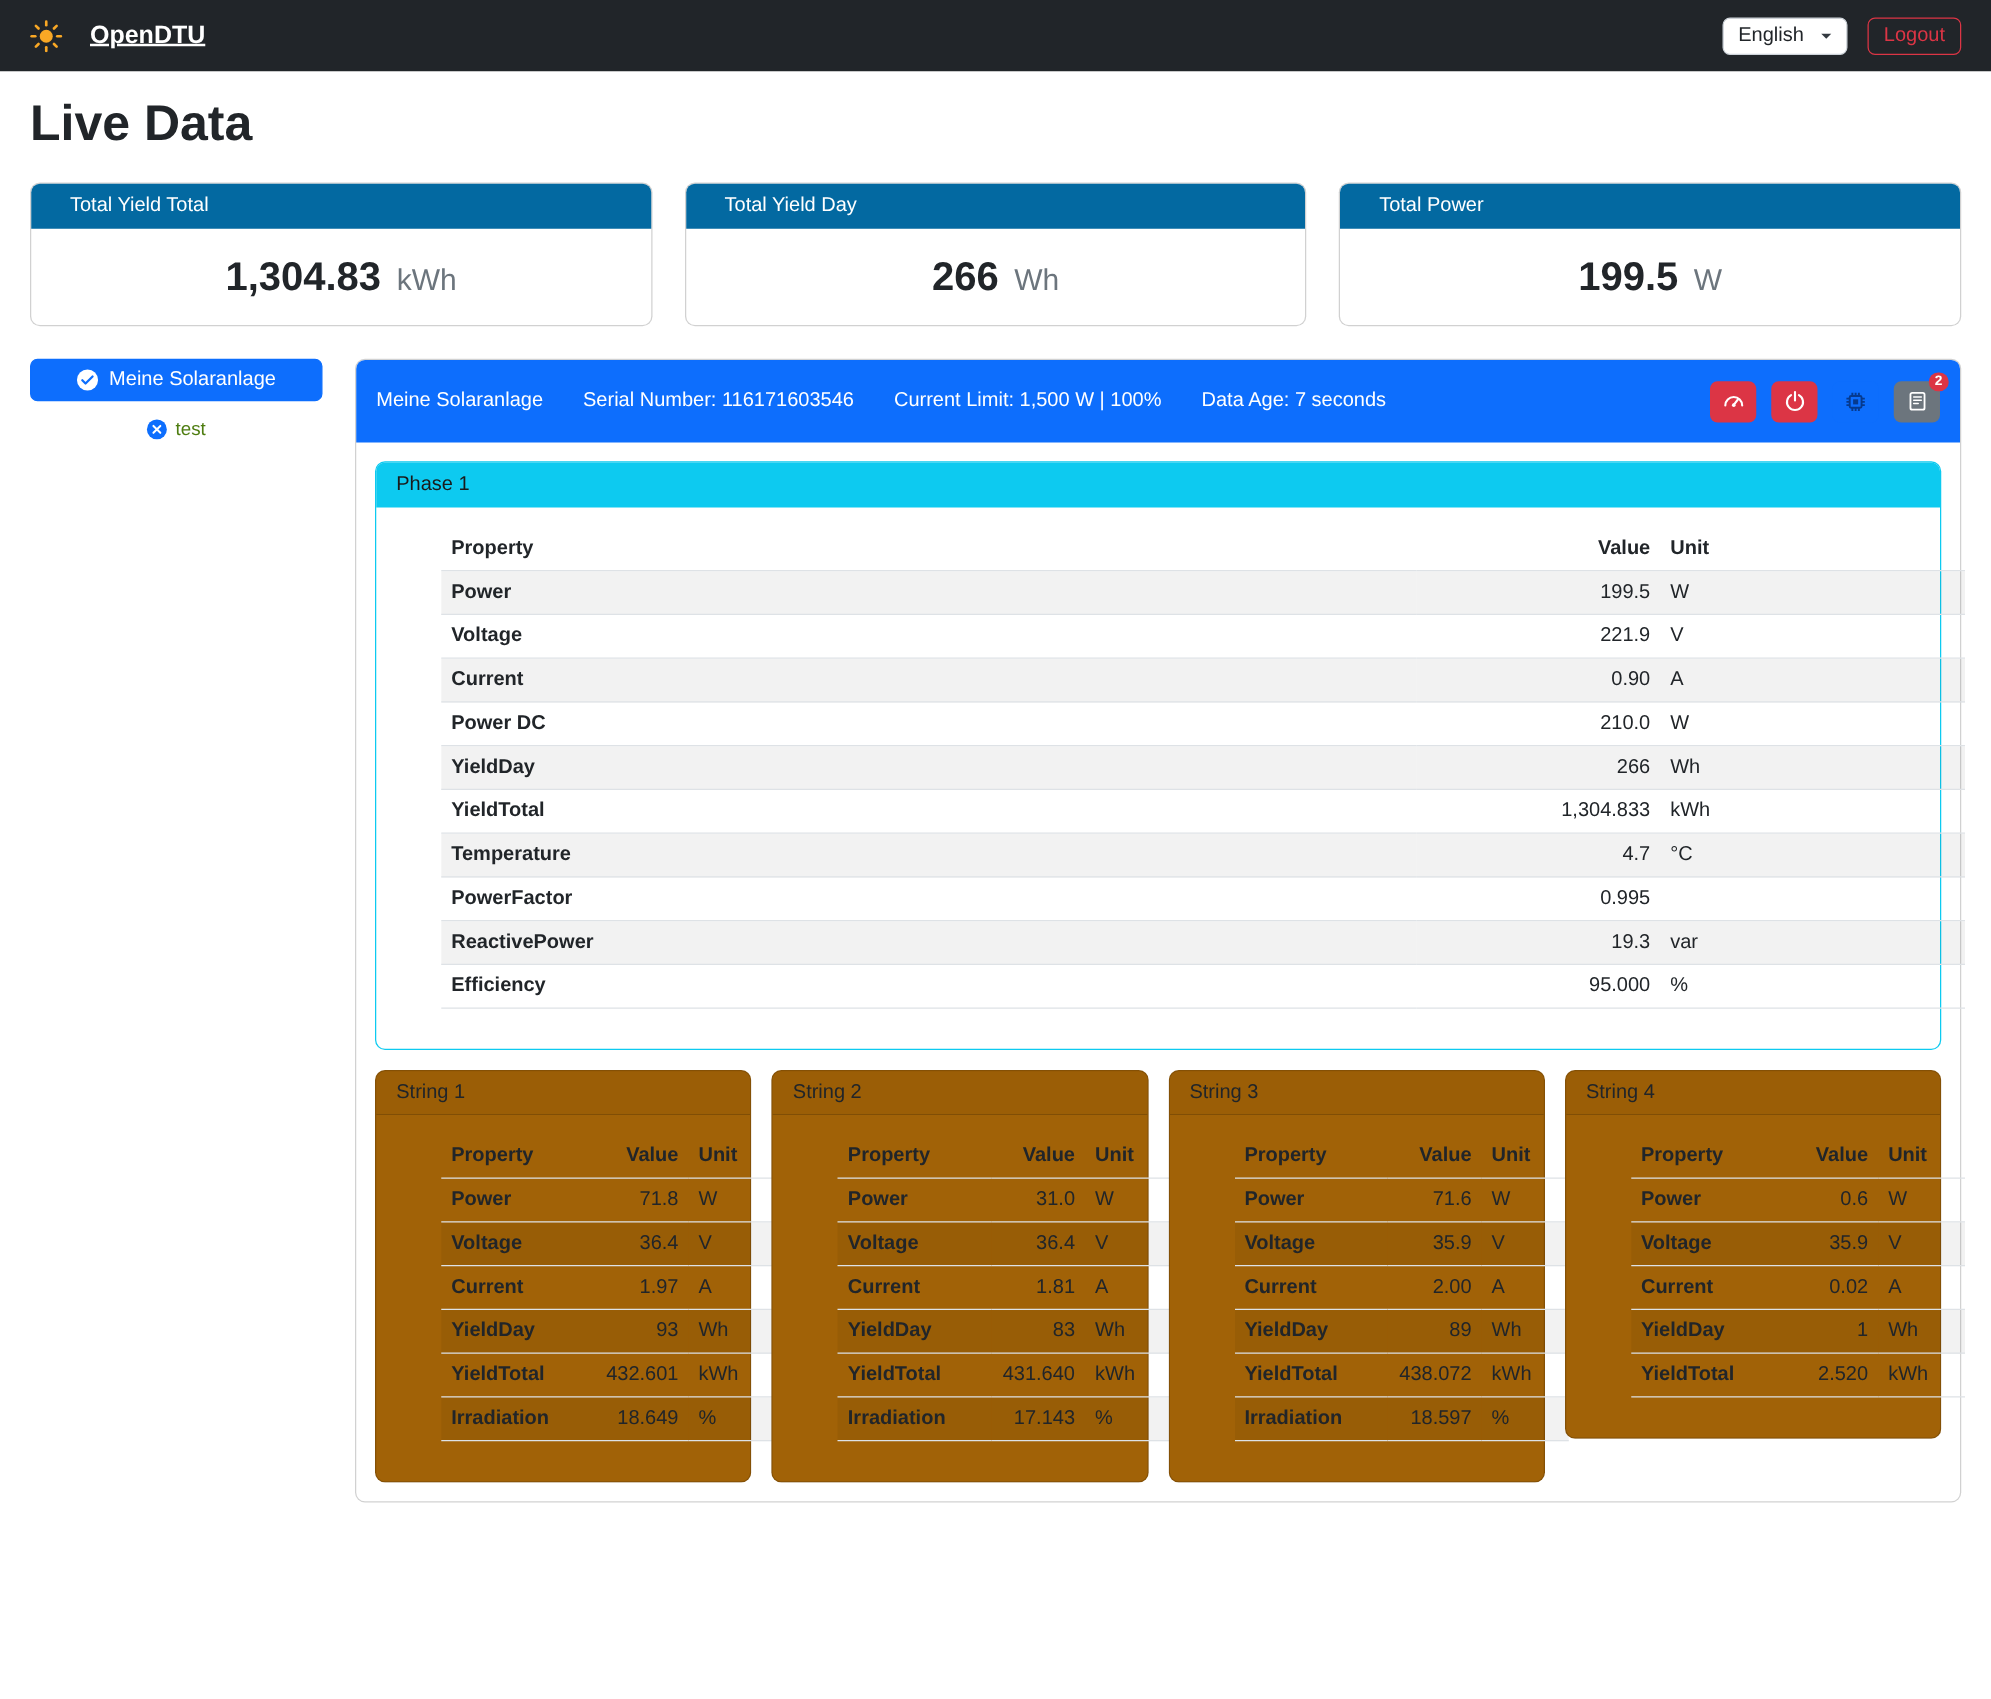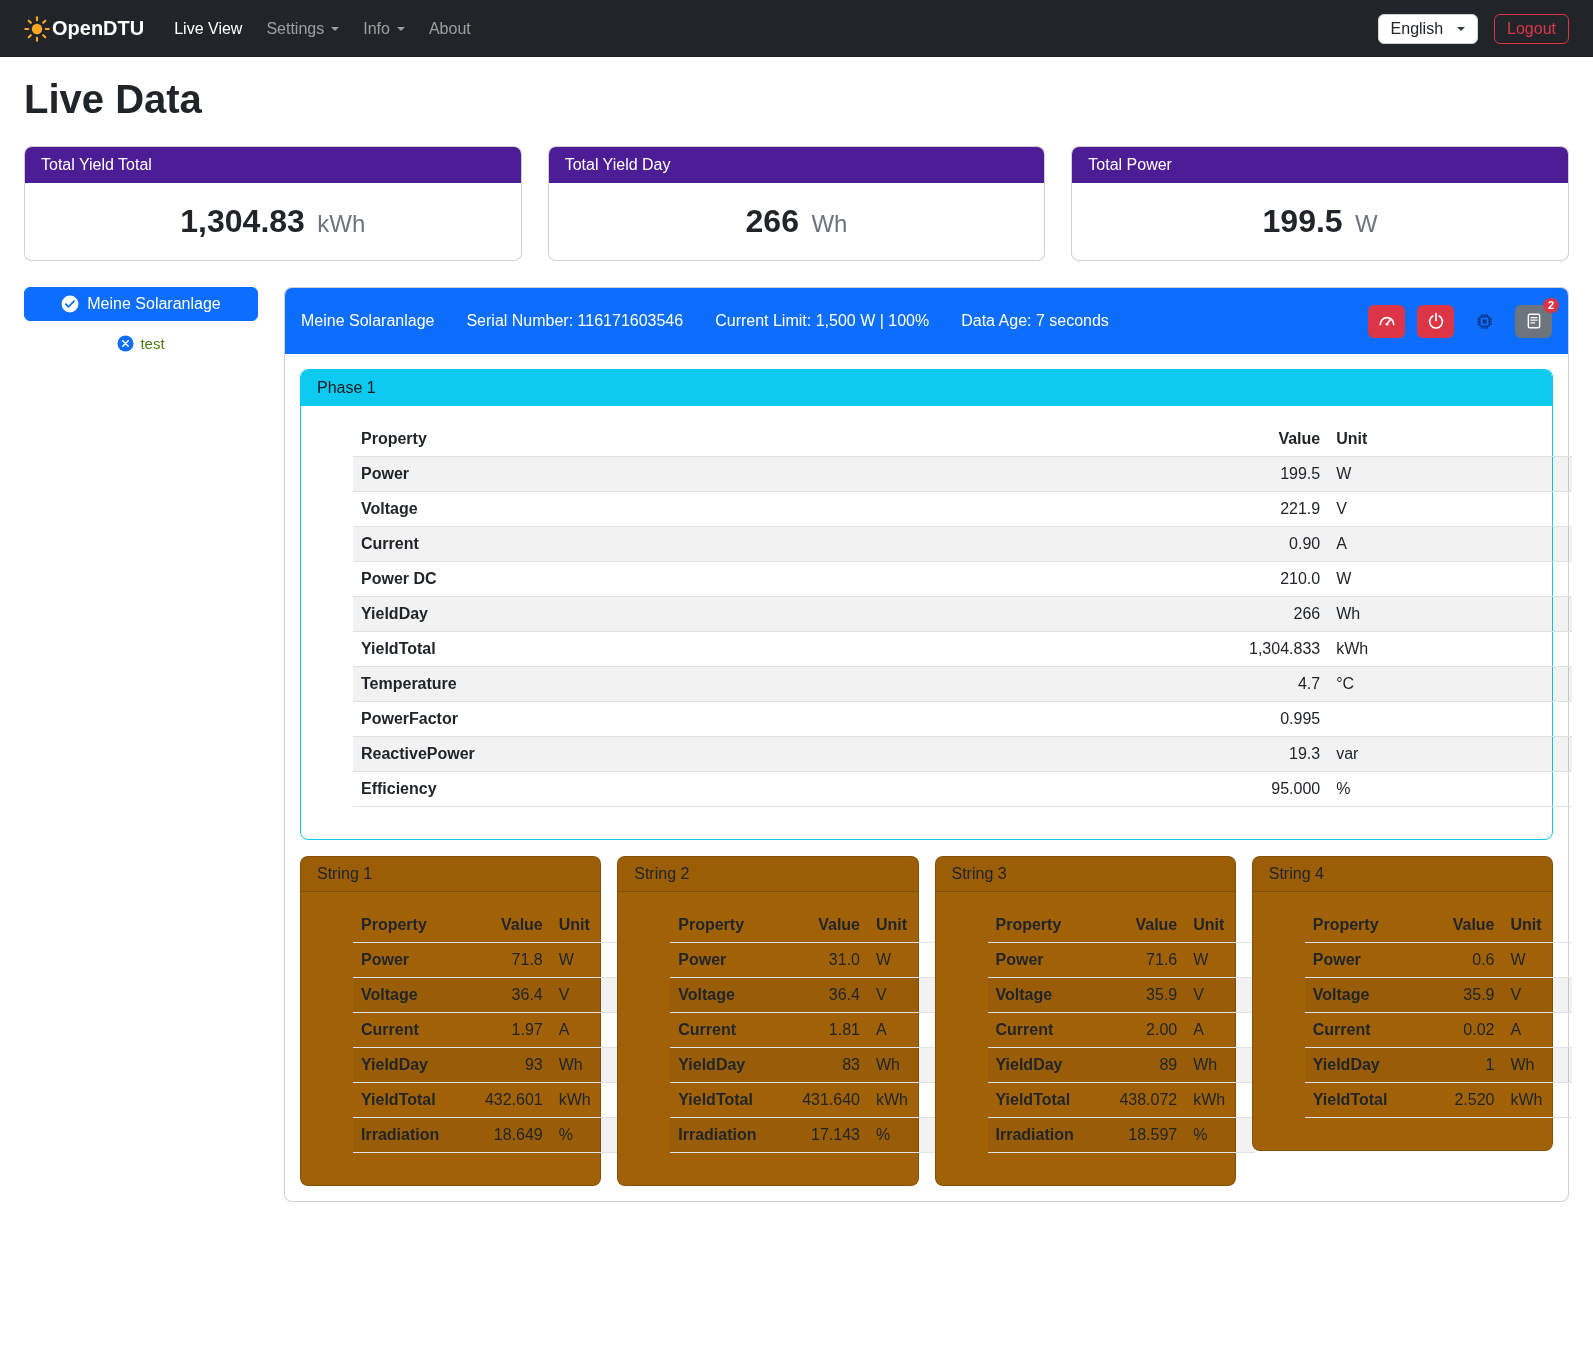--- a/index.html
+++ b/index.html
@@ -15,26 +15,27 @@
   .navbar {
     background: #212529;
     height: 57px;
     display: flex;
     align-items: center;
     padding: 0 24px;
   }
   .brand {
     display: flex;
     align-items: center;
-    gap: 2px;
+    gap: 22px;
     color: #fff;
     font-size: 20px;
     font-weight: 600;
     margin-right: 20px;
     cursor: pointer;
+    text-decoration: underline;
   }
   .nav-links { display: flex; align-items: center; gap: 4px; }
   .nav-link {
     color: rgba(255,255,255,0.55);
     padding: 8px 10px;
     cursor: pointer;
     display: flex;
     align-items: center;
     gap: 7px;
     text-decoration: none;
@@ -76,23 +77,23 @@
   .page-title { font-size: 40px; font-weight: 600; margin: 10px 0 24px; }
 
   
   .cards-row { display: grid; grid-template-columns: repeat(3, 1fr); gap: 26px; }
   .card {
     background: #fff;
     border: 1px solid rgba(0,0,0,0.18);
     border-radius: 8px;
   }
   .scard-header {
-    background: #4c1d95;
+    background: #0369a1;
     color: #fff;
-    padding: 9px 16px;
+    padding: 9px 31px;
     border-radius: 7px 7px 0 0;
   }
   .scard-body { padding: 20px 16px; text-align: center; }
   .scard-value { font-size: 32px; font-weight: 600; color: #212529; }
   .scard-unit { font-size: 24px; font-weight: 400; color: #6c757d; margin-left: 8px; }
 
   
   .layout {
     display: grid;
     grid-template-columns: 234px 1fr;
@@ -230,36 +231,20 @@
           <line x1="0.8" y1="8" x2="2.6" y2="8"></line>
             <line x1="13.4" y1="8" x2="15.2" y2="8"></line>
           <line x1="2.9" y1="2.9" x2="4.2" y2="4.2"></line>
             <line x1="11.8" y1="11.8" x2="13.1" y2="13.1"></line>
           <line x1="2.9" y1="13.1" x2="4.2" y2="11.8"></line>
             <line x1="11.8" y1="4.2" x2="13.1" y2="2.9"></line>
         </g>
       </svg>
     </span>
     <span>OpenDTU</span>
-  </div>
-  <div class="nav-links">
-    <a class="nav-link active">
-      <span>Live View</span>
-    </a>
-    <a class="nav-link">
-      <span>Settings</span>
-      <span class="caret"></span>
-    </a>
-    <a class="nav-link">
-      <span>Info</span>
-      <span class="caret"></span>
-    </a>
-    <a class="nav-link">
-      <span>About</span>
-    </a>
   </div>
   <div class="nav-right">
     <div class="lang-select">
       <span>English</span>
       <span class="caret"></span>
     </div>
     <button class="logout-btn">Logout</button>
   </div>
 </nav>
 

